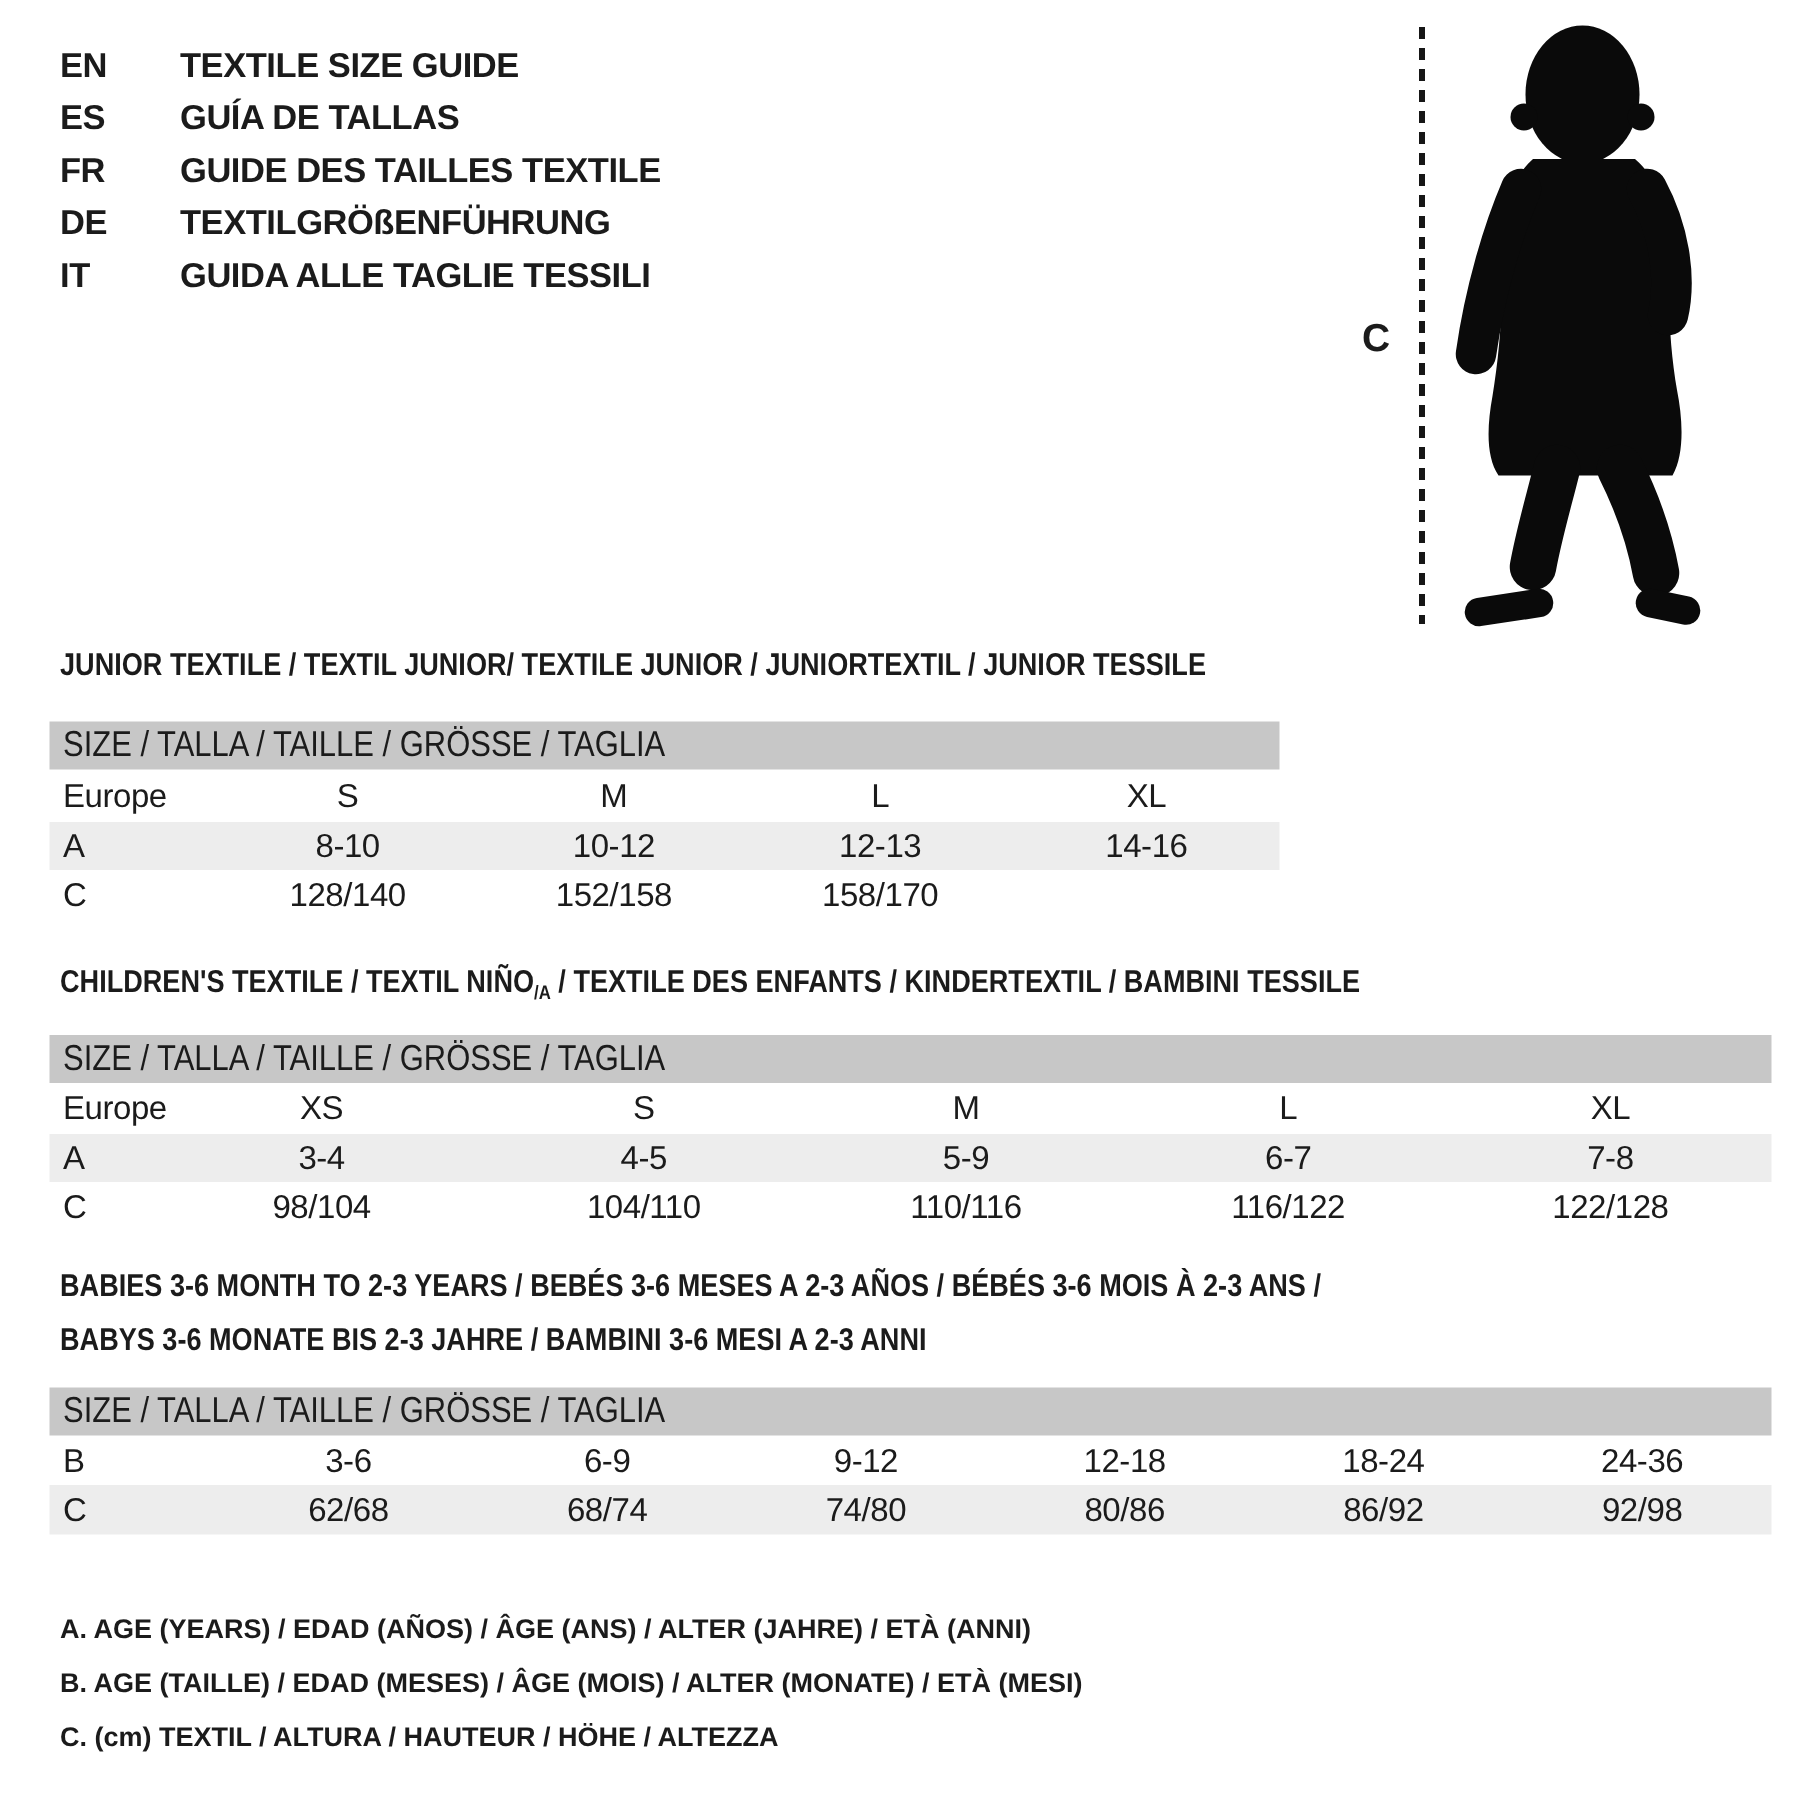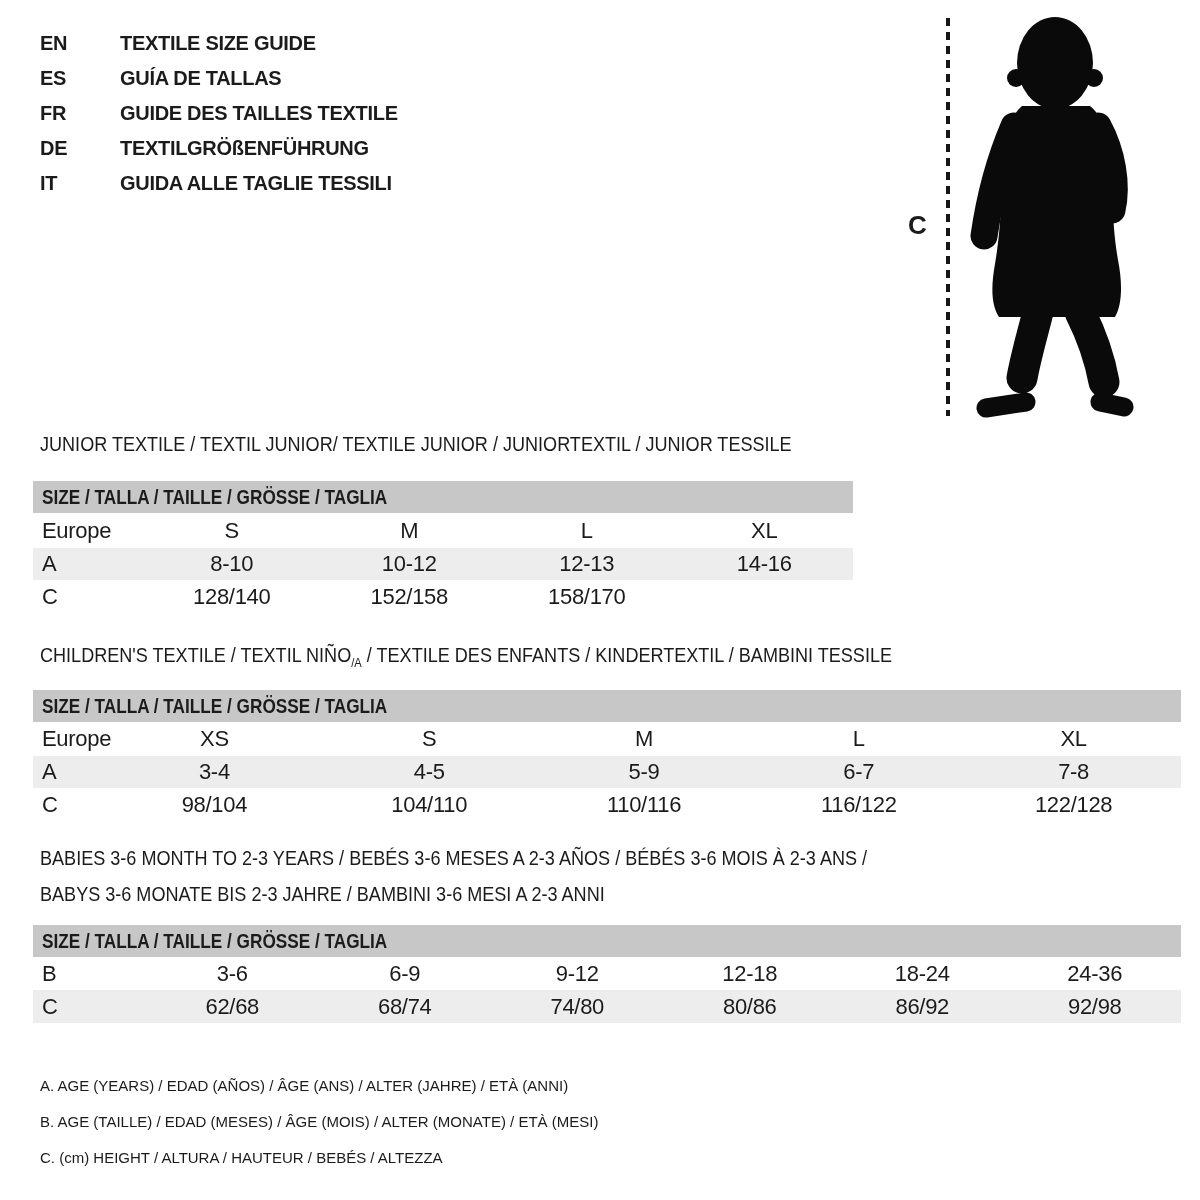--- a/index.html
+++ b/index.html
@@ -4,55 +4,55 @@
 <style>
   html,body{margin:0;padding:0;}
   body{
     width:1200px;height:1200px;position:relative;background:#ffffff;
     font-family:"Liberation Sans", sans-serif;color:#1b1b1b;overflow:hidden;
   }
   .cond{display:inline-block;transform:scaleX(0.86);transform-origin:0 50%;white-space:nowrap;}
 
   
   .langs{position:absolute;left:40px;top:26px;}
-  .lang-row{display:flex;height:35px;line-height:35px;font-weight:700;font-size:20px;letter-spacing:-0.3px;}
+  .lang-row{display:flex;height:35px;line-height:35px;font-weight:700;font-size:23px;letter-spacing:-0.3px;}
   .lang-code{width:80px;}
 
   
   .dash-line{
     position:absolute;left:946px;top:18px;width:4px;height:398px;
     background:repeating-linear-gradient(180deg,#161616 0 8px,transparent 8px 14px);
   }
   .c-label{position:absolute;left:908px;top:210px;font-weight:700;font-size:26px;}
   .baby{position:absolute;left:956px;top:14px;}
 
   
-  .sec-title{position:absolute;left:40px;font-weight:400;font-size:21px;white-space:nowrap;}
+  .sec-title{position:absolute;left:40px;font-weight:700;font-size:21px;white-space:nowrap;}
   .sub{font-size:13px;vertical-align:sub;}
 
   
   .table{position:absolute;left:33px;}
   .t1{width:820px;}
   .t2,.t3{width:1148px;}
-  .bar{height:32px;line-height:32px;background:#c7c7c7;font-weight:700;font-size:20px;padding-left:9px;box-sizing:border-box;}
+  .bar{height:32px;line-height:32px;background:#c7c7c7;font-weight:400;font-size:24px;padding-left:9px;box-sizing:border-box;}
   .row{display:grid;font-size:22px;letter-spacing:-0.3px;}
   .t1 .row{grid-template-columns:110px repeat(4,1fr);}
   .t2 .row{grid-template-columns:74px repeat(5,1fr);}
   .t3 .row{grid-template-columns:113px repeat(6,1fr);}
   .cell{text-align:center;white-space:nowrap;overflow:visible;}
   .cell.label{text-align:left;padding-left:9px;}
   .shade{background:#ededed;}
   .rh35{height:35px;line-height:35px;}
   .rh32{height:32px;line-height:32px;}
   .rh33{height:33px;line-height:33px;}
   .rh34{height:34px;line-height:34px;}
 
   
   .legend{position:absolute;left:40px;top:1068px;}
-  .legend-line{height:36px;line-height:36px;font-weight:400;font-size:15px;white-space:nowrap;}
+  .legend-line{height:36px;line-height:36px;font-weight:700;font-size:18px;white-space:nowrap;}
 </style>
 </head>
 <body>
 
 <div class="langs">
   <div class="lang-row">
     <span class="lang-code">EN</span>
     <span class="lang-title">TEXTILE SIZE GUIDE</span>
   </div>
   <div class="lang-row">
@@ -180,14 +180,14 @@
     <div class="cell">74/80</div>
     <div class="cell">80/86</div>
     <div class="cell">86/92</div>
     <div class="cell">92/98</div>
   </div>
 </div>
 
 <div class="legend">
   <div class="legend-line">A. AGE (YEARS) / EDAD (AÑOS) / ÂGE (ANS) / ALTER (JAHRE) / ETÀ (ANNI)</div>
   <div class="legend-line">B. AGE (TAILLE) / EDAD (MESES) / ÂGE (MOIS) / ALTER (MONATE) / ETÀ (MESI)</div>
-  <div class="legend-line">C. (cm) HEIGHT / ALTURA / HAUTEUR / BEBÉS / ALTEZZA</div>
+  <div class="legend-line">C. (cm) TEXTIL / ALTURA / HAUTEUR / HÖHE / ALTEZZA</div>
 </div>
 
 </body></html>

